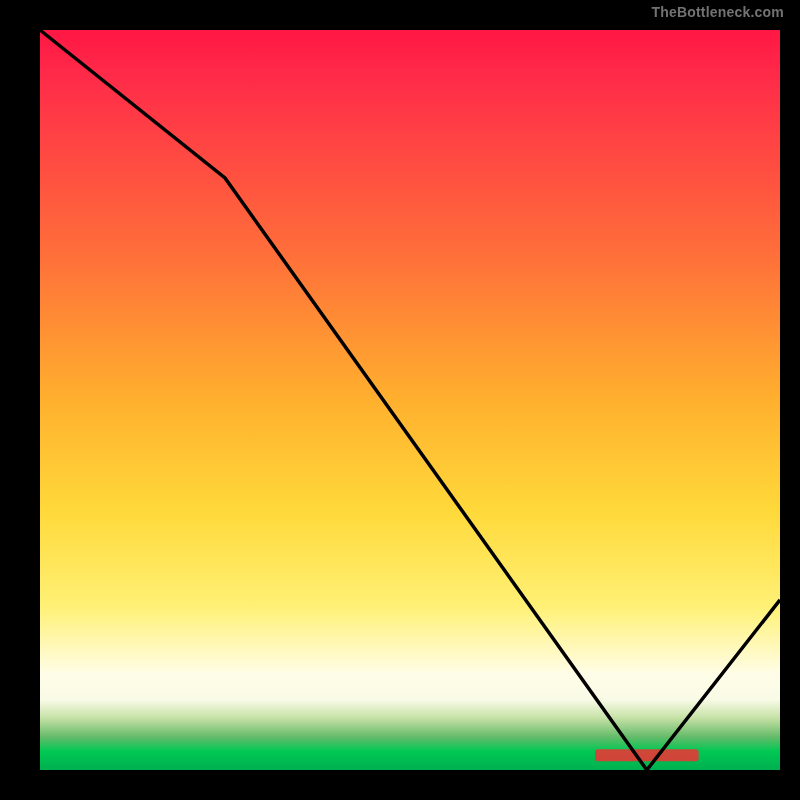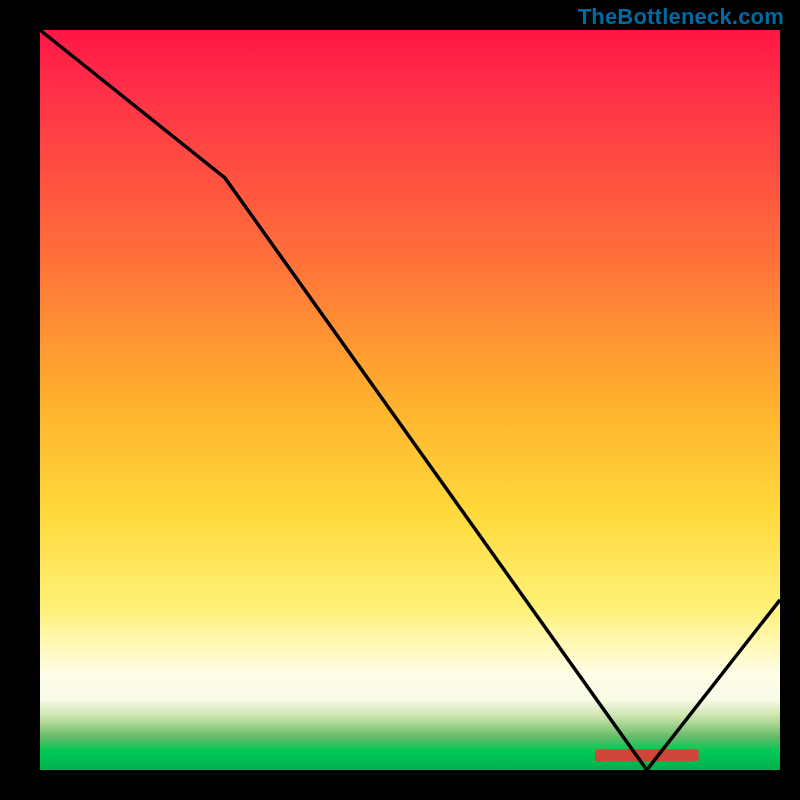--- a/index.html
+++ b/index.html
@@ -13,22 +13,22 @@
   }
   .wrap {
     position: relative;
     width: 800px;
     height: 800px;
   }
   .watermark {
     position: absolute;
     top: 4px;
     right: 16px;
-    color: #0369a1;
-    font-size: 22px;
+    color: #737373;
+    font-size: 14px;
     font-weight: bold;
     letter-spacing: 0.2px;
     z-index: 5;
   }
   svg.plot {
     position: absolute;
     left: 0;
     top: 0;
     width: 800px;
     height: 800px;

